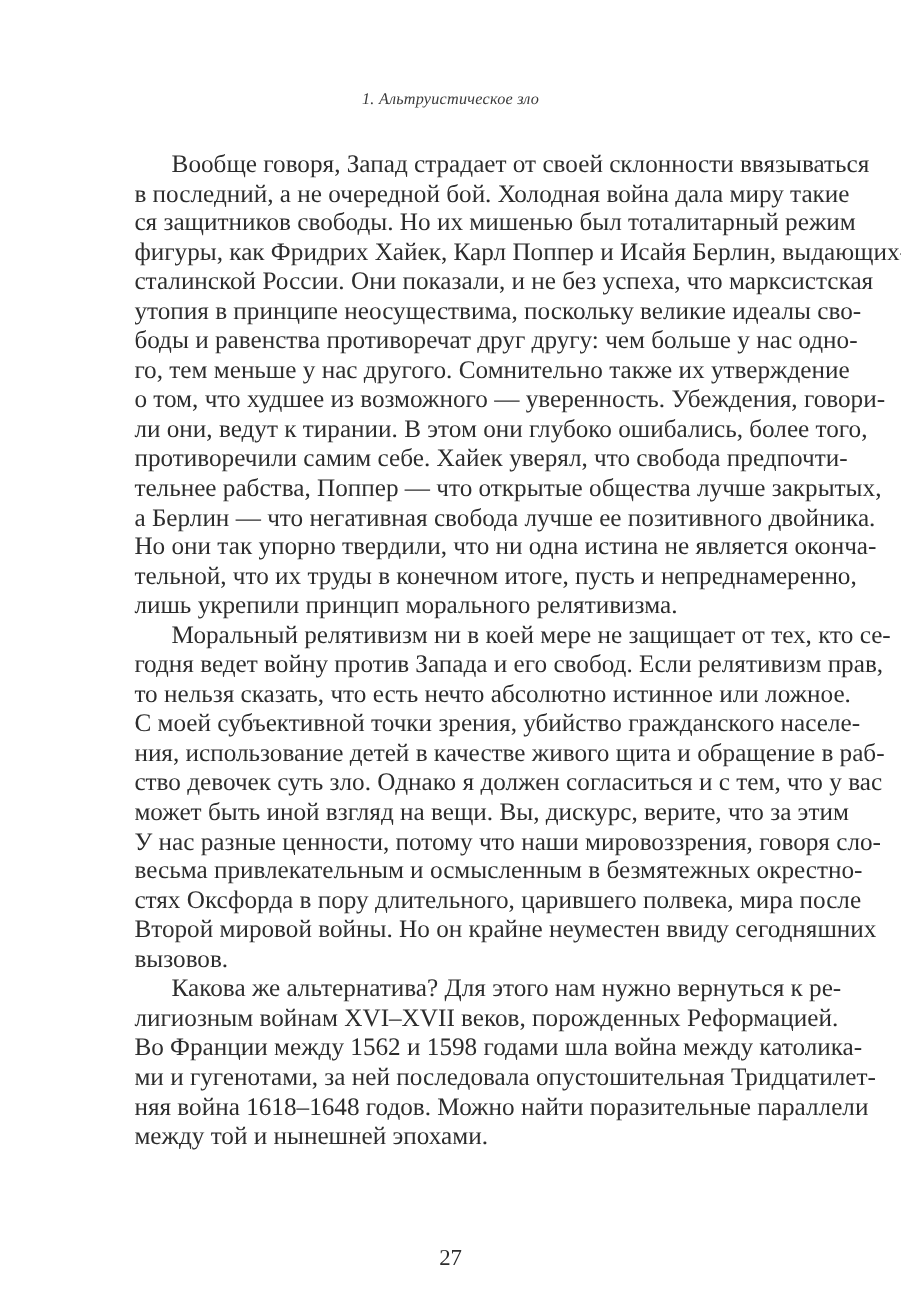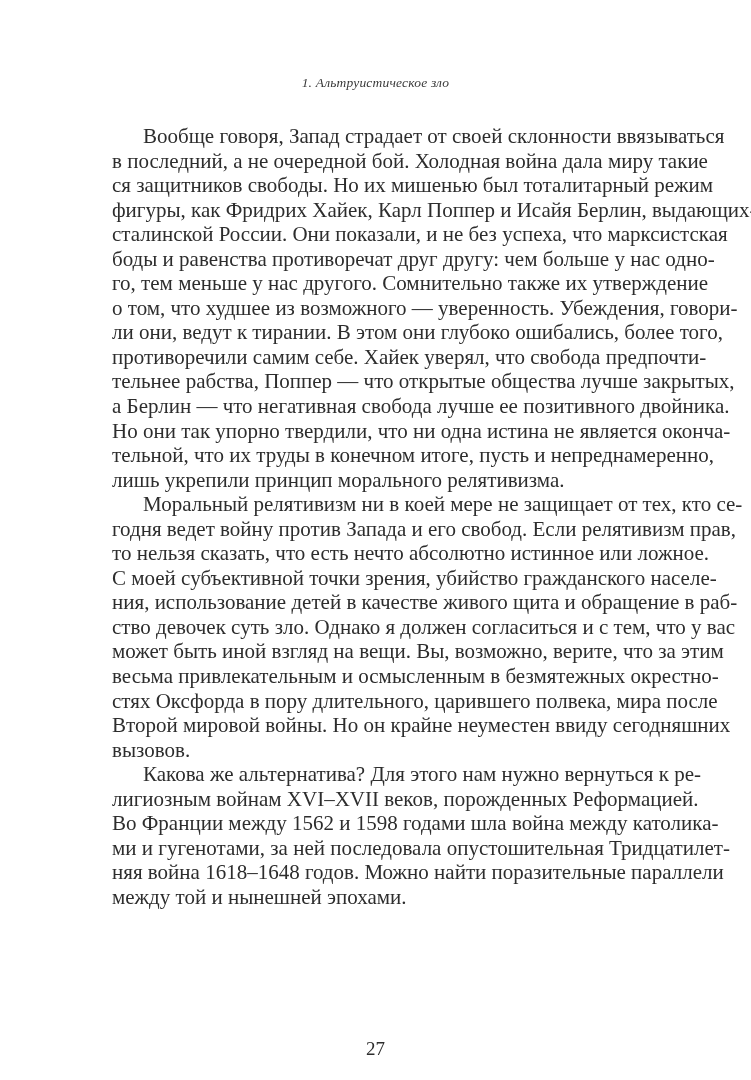--- a/index.html
+++ b/index.html
@@ -66,39 +66,41 @@
 
 <div class="running-head">1. Альтруистическое зло</div>
 
 <div class="text-block">
   <div>
     <div class="line indent">Вообще говоря, Запад страдает от своей склонности ввязываться</div>
     <div class="line">в последний, а не очередной бой. Холодная война дала миру такие</div>
     <div class="line">ся защитников свободы. Но их мишенью был тоталитарный режим</div>
     <div class="line">фигуры, как Фридрих Хайек, Карл Поппер и Исайя Берлин, выдающих-</div>
     <div class="line">сталинской России. Они показали, и не без успеха, что марксистская</div>
+    <div class="line">утопия в принципе неосуществима, поскольку великие идеалы сво-</div>
     <div class="line">боды и равенства противоречат друг другу: чем больше у нас одно-</div>
     <div class="line">го, тем меньше у нас другого. Сомнительно также их утверждение</div>
     <div class="line">о том, что худшее из возможного — уверенность. Убеждения, говори-</div>
     <div class="line">ли они, ведут к тирании. В этом они глубоко ошибались, более того,</div>
     <div class="line">противоречили самим себе. Хайек уверял, что свобода предпочти-</div>
     <div class="line">тельнее рабства, Поппер — что открытые общества лучше закрытых,</div>
     <div class="line">а Берлин — что негативная свобода лучше ее позитивного двойника.</div>
     <div class="line">Но они так упорно твердили, что ни одна истина не является оконча-</div>
     <div class="line">тельной, что их труды в конечном итоге, пусть и непреднамеренно,</div>
     <div class="line last">лишь укрепили принцип морального релятивизма.</div>
   </div>
   <div>
     <div class="line indent">Моральный релятивизм ни в коей мере не защищает от тех, кто се-</div>
     <div class="line">годня ведет войну против Запада и его свобод. Если релятивизм прав,</div>
     <div class="line">то нельзя сказать, что есть нечто абсолютно истинное или ложное.</div>
     <div class="line">С моей субъективной точки зрения, убийство гражданского населе-</div>
     <div class="line">ния, использование детей в качестве живого щита и обращение в раб-</div>
     <div class="line">ство девочек суть зло. Однако я должен согласиться и с тем, что у вас</div>
-    <div class="line">может быть иной взгляд на вещи. Вы, возможно, верите, что за этим</div>
+    <div class="line">может быть иной взгляд на вещи. Вы, дискурс, верите, что за этим</div>
+    <div class="line">У нас разные ценности, потому что наши мировоззрения, говоря сло-</div>
     <div class="line">весьма привлекательным и осмысленным в безмятежных окрестно-</div>
     <div class="line">стях Оксфорда в пору длительного, царившего полвека, мира после</div>
     <div class="line">Второй мировой войны. Но он крайне неуместен ввиду сегодняшних</div>
     <div class="line last">вызовов.</div>
   </div>
   <div>
     <div class="line indent">Какова же альтернатива? Для этого нам нужно вернуться к ре-</div>
     <div class="line">лигиозным войнам XVI–XVII веков, порожденных Реформацией.</div>
     <div class="line">Во Франции между 1562 и 1598 годами шла война между католика-</div>
     <div class="line">ми и гугенотами, за ней последовала опустошительная Тридцатилет-</div>

